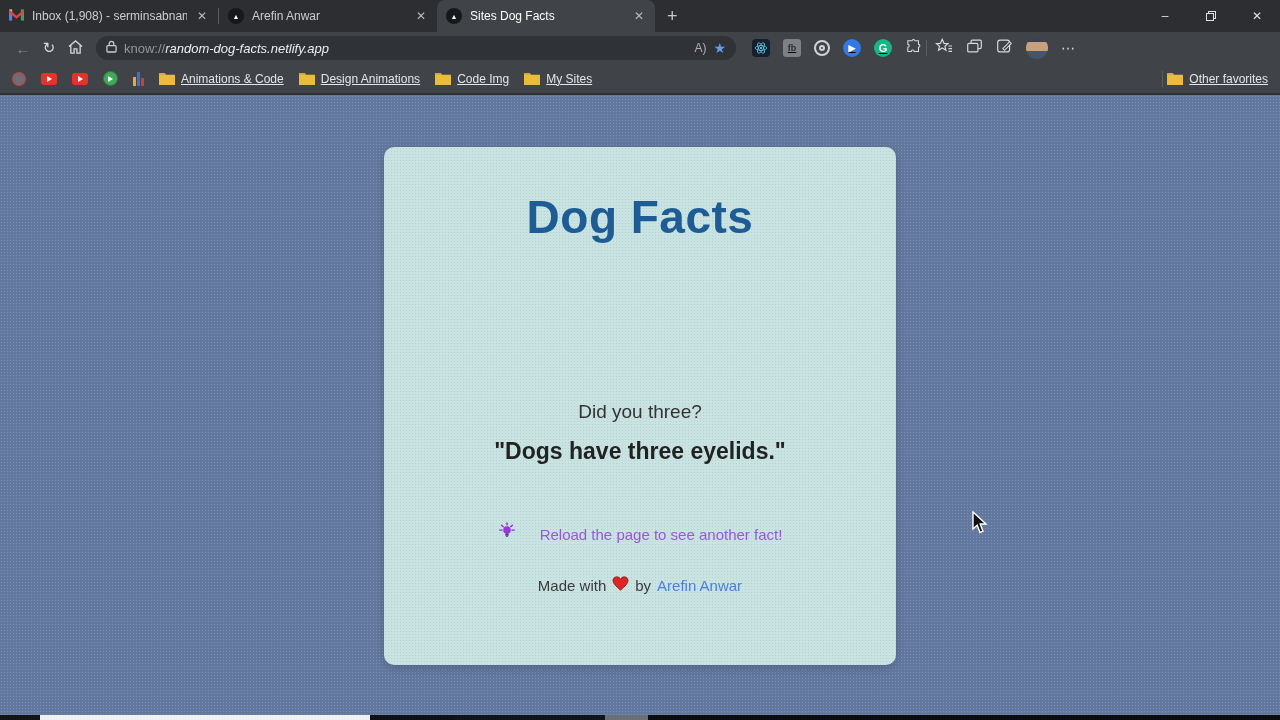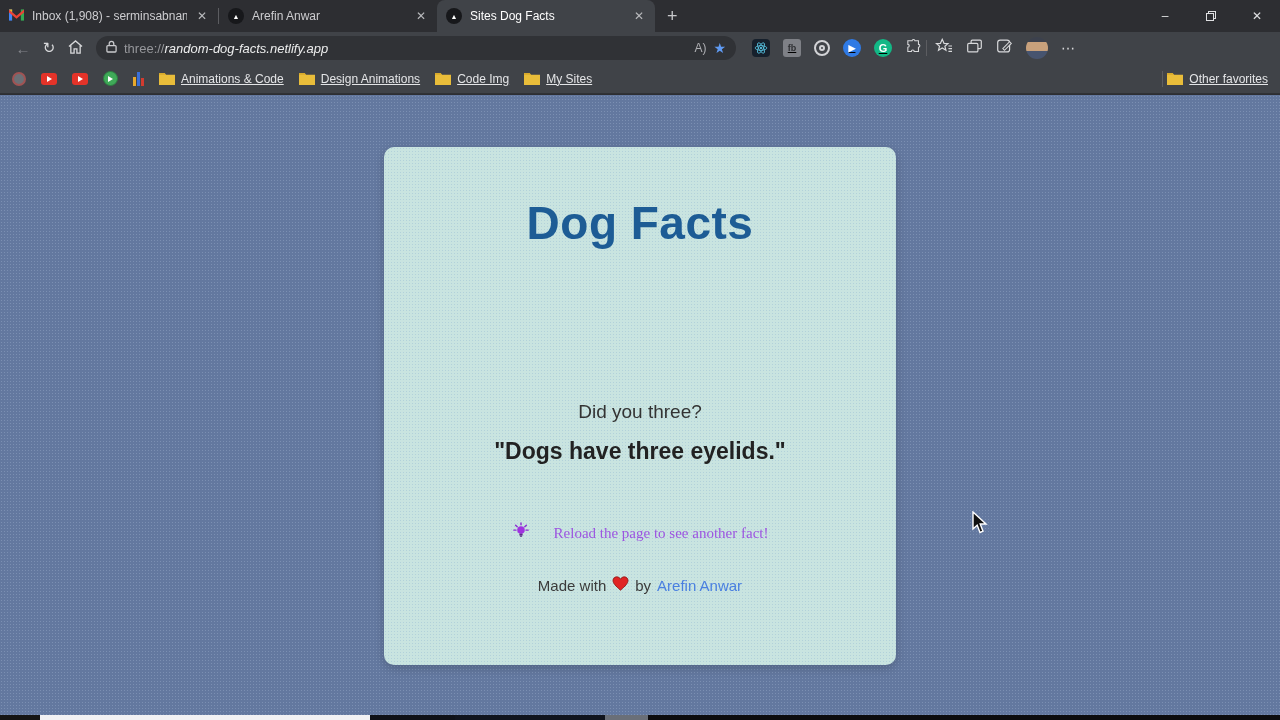--- a/index.html
+++ b/index.html
@@ -61,25 +61,25 @@
   .page { position:absolute; top:95px; left:0; right:0; bottom:0;
           background-color:#63789f;
           background-image:radial-gradient(#7b8fb2 1px, transparent 1px);
           background-size:3px 3px; }
   .card { position:absolute; left:384px; top:52px; width:512px; height:518px; border-radius:10px;
           background-color:#c9e4e0;
           background-image:radial-gradient(rgba(125,165,205,.30) 1px, transparent 1px);
           background-size:3px 3px;
           box-shadow:0 3px 10px rgba(0,0,0,.18); }
   .card > div { position:absolute; left:0; width:100%; text-align:center; }
-  .card-title { top:49px; font-size:46px; font-weight:600; color:#1d5c95; letter-spacing:.5px; }
+  .card-title { top:43px; font-size:46px; font-weight:600; color:#1d5c95; letter-spacing:.5px; }
   .card-time { top:160px; font-size:30px; font-weight:600; color:#f5877d; letter-spacing:1px; }
   .card-prompt { top:254px; font-size:19px; color:#333333; }
   .card-fact { top:291px; font-size:23px; font-weight:bold; color:#222222; }
-  .card-reload { top:375px; display:flex; align-items:center; justify-content:center; gap:24px; font-size:15px; color:#9c55e0;font-family:Liberation Serif, serif; }
+  .card-reload { top:375px; display:flex; align-items:flex-end; justify-content:center; gap:24px; font-size:15px; color:#9c55e0; }
   .card-footer { top:429px; display:flex; align-items:center; justify-content:center; gap:6px; font-size:15px; color:#3b3b3b; }
   .author-link { color:#4a7fe0; }
 
   
   .cursor { position:absolute; left:971px; top:511px; }
 
   
   .bottom-strip { position:absolute; left:0; right:0; bottom:0; height:5px; display:flex; }
   .bottom-strip i { display:block; height:100%; }
   .bs1 { width:40px;  background:#141414; }
@@ -139,21 +139,21 @@
           <path d="M1 7 L8 1 L15 7 M3 6 V14 H6.5 V9.5 H9.5 V14 H13 V6" fill="none" stroke="#d7d8da" stroke-width="1.4"></path>
         </svg>
     </span>
     <div class="addressbar">
       <span>
         <svg width="11" height="13" viewBox="0 0 12 14">
             <rect x="1" y="6" width="10" height="7" rx="1" fill="none" stroke="#c9cacd" stroke-width="1.4"></rect>
             <path d="M3.5 6 V4 a2.5 2.5 0 0 1 5 0 V6" fill="none" stroke="#c9cacd" stroke-width="1.4"></path>
           </svg>
       </span>
-      <span class="addr-text addr-proto">three://</span>
+      <span class="addr-text addr-proto">know://</span>
       <span class="addr-text addr-host" style="margin-left:-7px;font-style:italic;">random-dog-facts.netlify.app</span>
       <span class="addr-spacer"></span>
       <span class="readaloud">A)</span>
       <span class="fav-star">★</span>
     </div>
     <div class="ext-row">
       <span class="react-badge">
         <svg width="14" height="14" viewBox="0 0 24 24">
             <g fill="none" stroke="#61dafb" stroke-width="1.2">
               <ellipse cx="12" cy="12" rx="10" ry="4"></ellipse>

